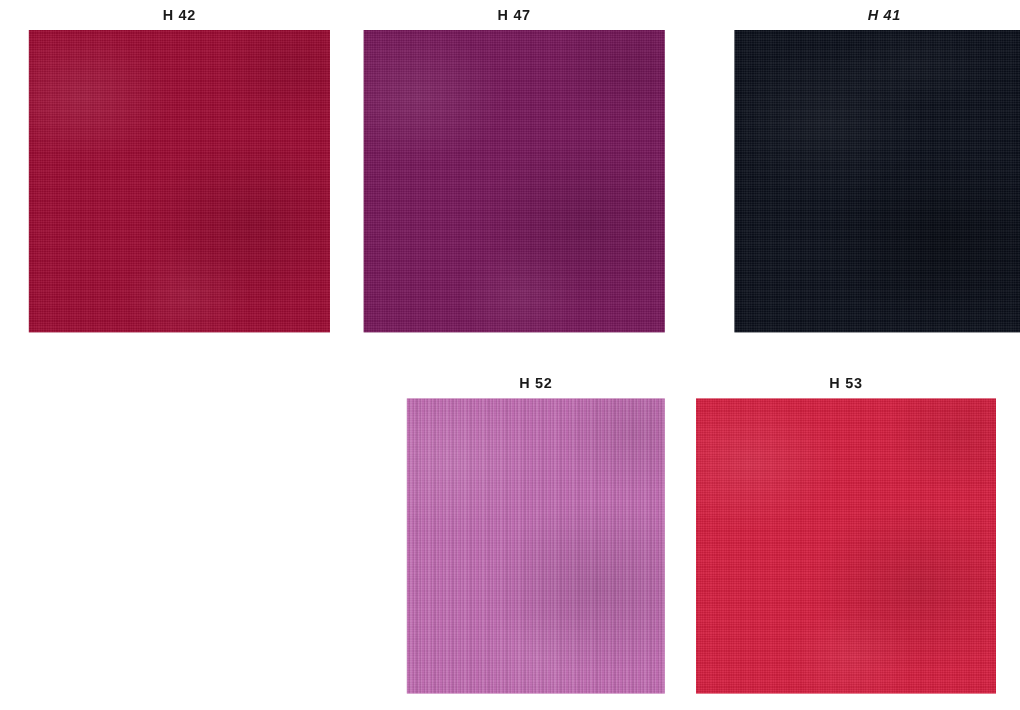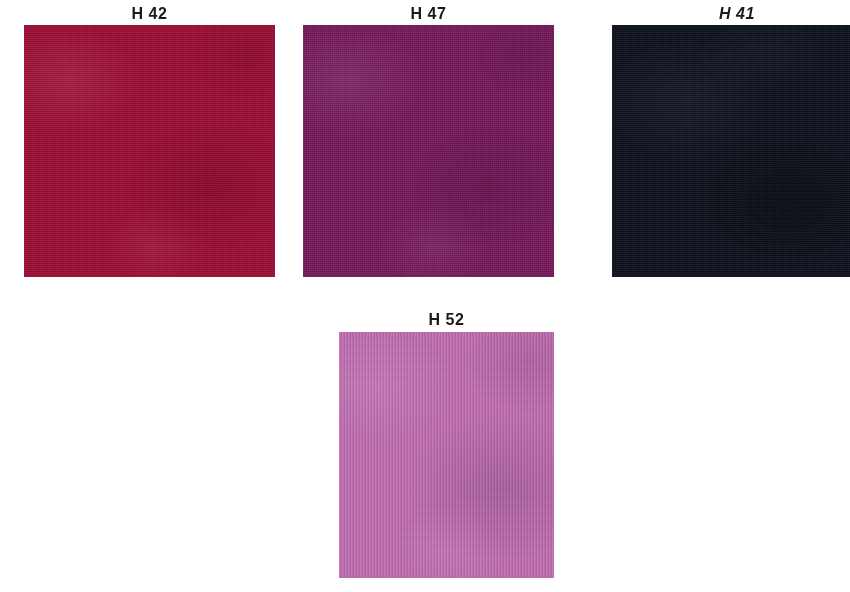--- a/index.html
+++ b/index.html
@@ -24,21 +24,21 @@
   .swatch-cell {
     position: absolute;
     box-sizing: border-box;
   }
 
   .swatch-label {
     display: block;
     width: 100%;
     text-align: center;
     font-family: "Liberation Sans", sans-serif;
-    font-size: 16px;
+    font-size: 12px;
     font-weight: bold;
     letter-spacing: 0.6px;
     color: #1a1a1a;
     line-height: 15px;
     height: 15px;
     margin: 0;
     white-space: nowrap;
   }
 
   .swatch-chip {
@@ -105,14 +105,18 @@
     <span class="swatch-label" style="color: rgb(26, 26, 26);">H 41</span>
     <div class="swatch-chip deep" style="height:252px; margin-top:4px; background-color:#0B101B;"></div>
   </div>
 
 
   <div class="swatch-cell" style="left:303px; top:312px; width:251px;padding-left:36px;">
     <span class="swatch-label" style="color: rgb(26, 26, 26);">H 52</span>
     <div class="swatch-chip weave-vertical" style="height:246px; margin-top:5px; background-color:#BE6BB0;"></div>
   </div>
 
+  <div class="swatch-cell" style="left:580px; top:312px; width:250px;">
+    <span class="swatch-label" style="color: rgb(26, 26, 26);">H 53</span>
+    <div class="swatch-chip" style="height:246px; margin-top:5px; background-color:#D41F40;"></div>
+  </div>
 
 </div>
 
 </body></html>

